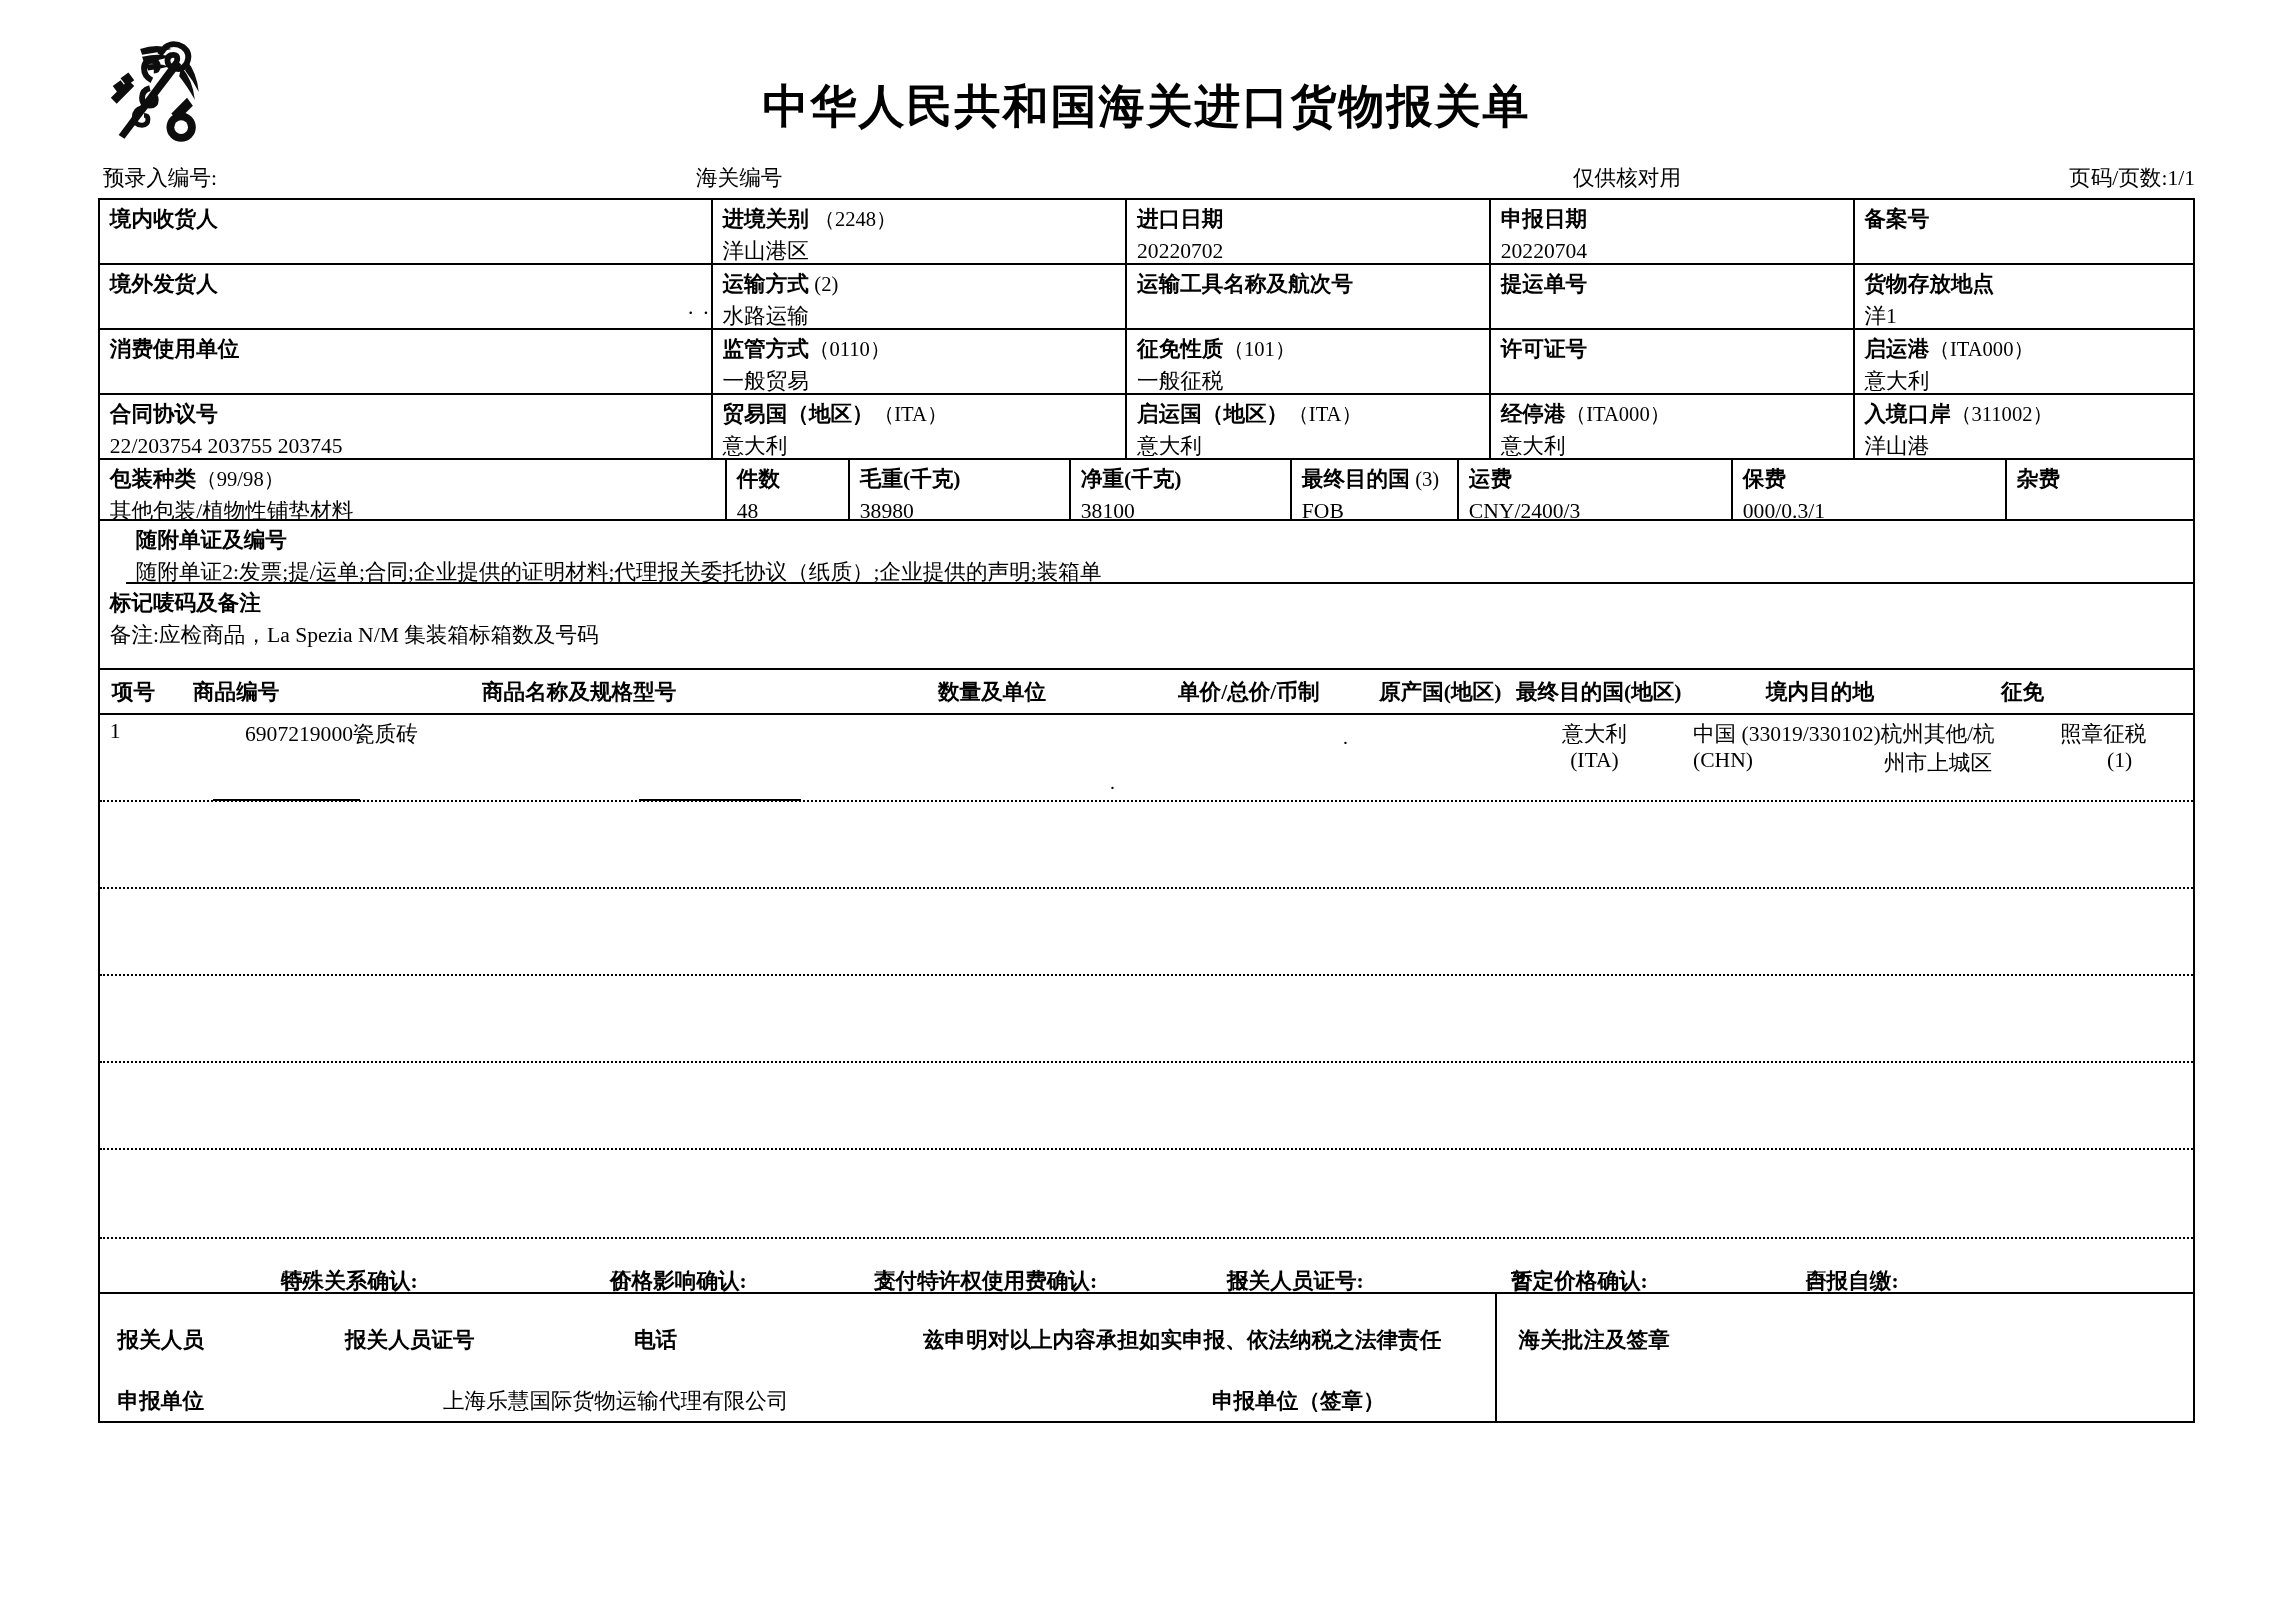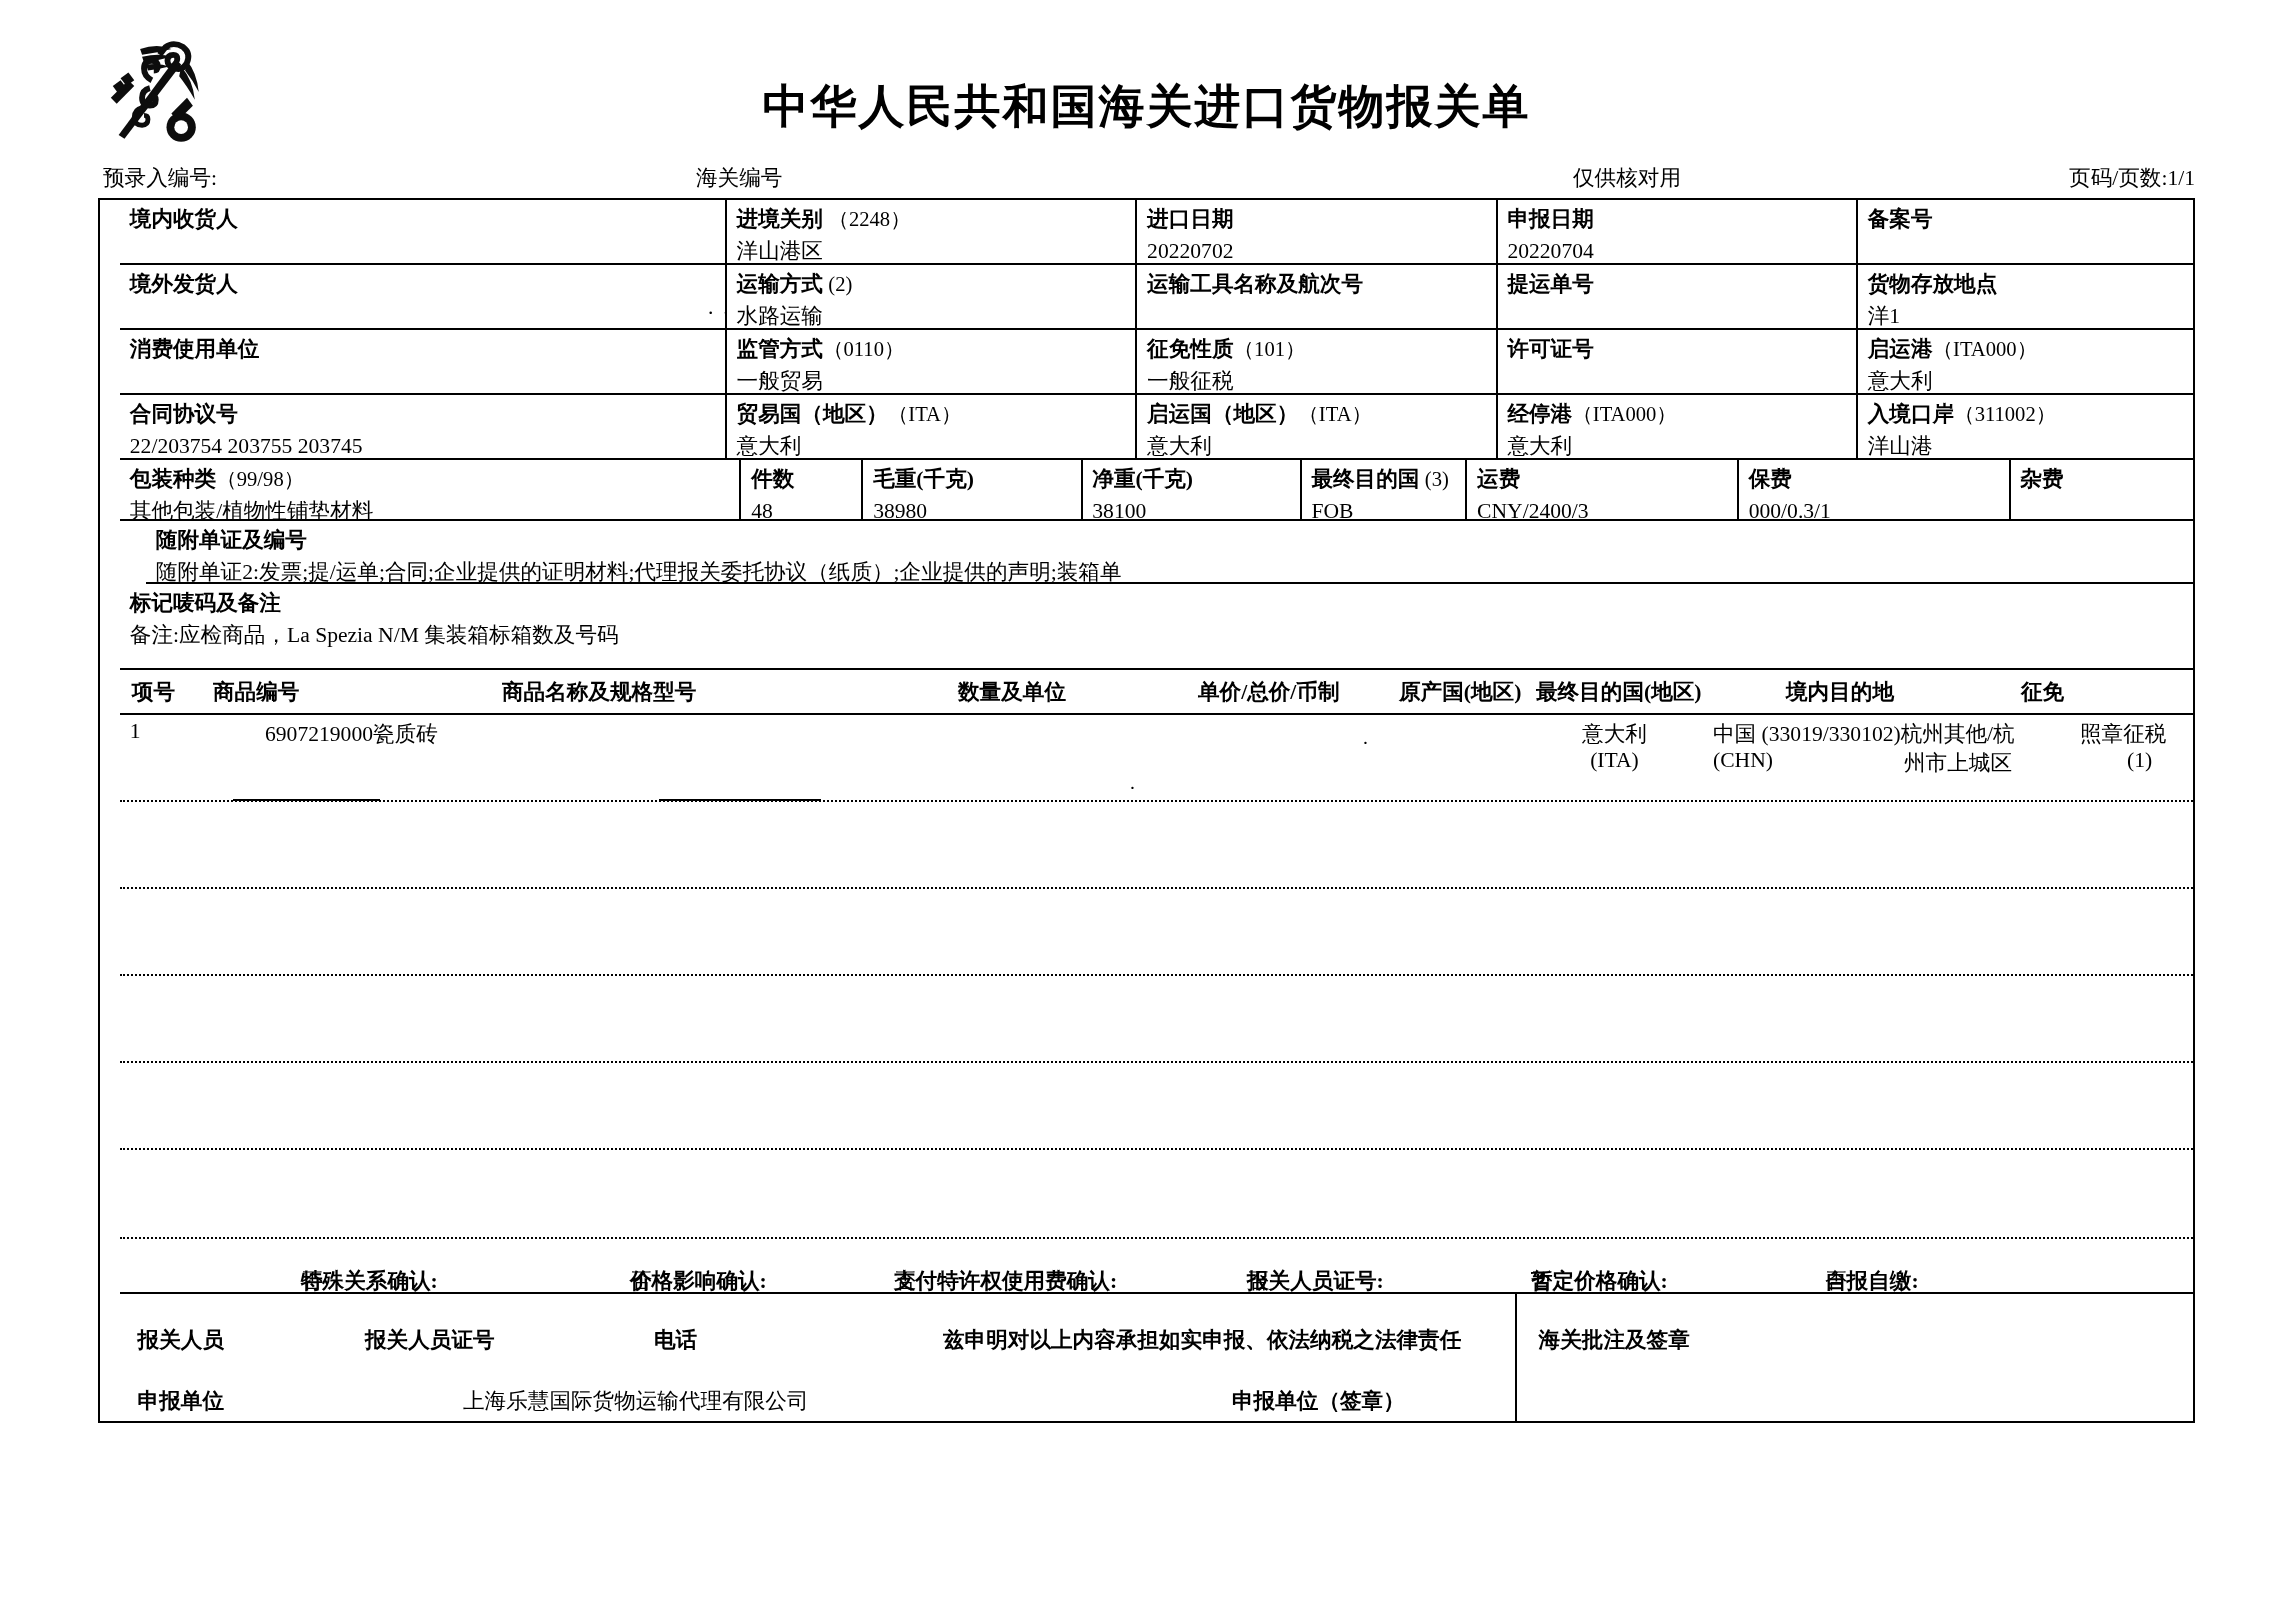--- a/index.html
+++ b/index.html
@@ -24,21 +24,21 @@
   .meta{position:relative;height:41px;font-size:21.6px;}
   .meta span{position:absolute;white-space:nowrap;}
   .m-pre{left:103px;top:5.9px;}
   .m-cus{left:696px;top:5.9px;}
   .m-chk{left:1573px;top:5.9px;}
   .m-pg{right:98px;top:5.9px;}
 
   
   .frame{
     position:relative;margin:0 98px;border:2.9px solid #000;
-    box-sizing:border-box;width:2097px;padding-left:20px;
+    box-sizing:border-box;width:2097px;
   }
 
   .row{display:flex;border-bottom:2.9px solid #000;box-sizing:border-box;}
   .row:last-child{border-bottom:none;}
   .cell{
     box-sizing:border-box;border-right:2px solid #000;
     padding:5.9px 9.8px 3.9px 9.8px;position:relative;overflow:hidden;
   }
   .cell:last-child{border-right:none;}
   .lbl{font-size:21.6px;font-weight:bold;white-space:nowrap;line-height:1.25;}

